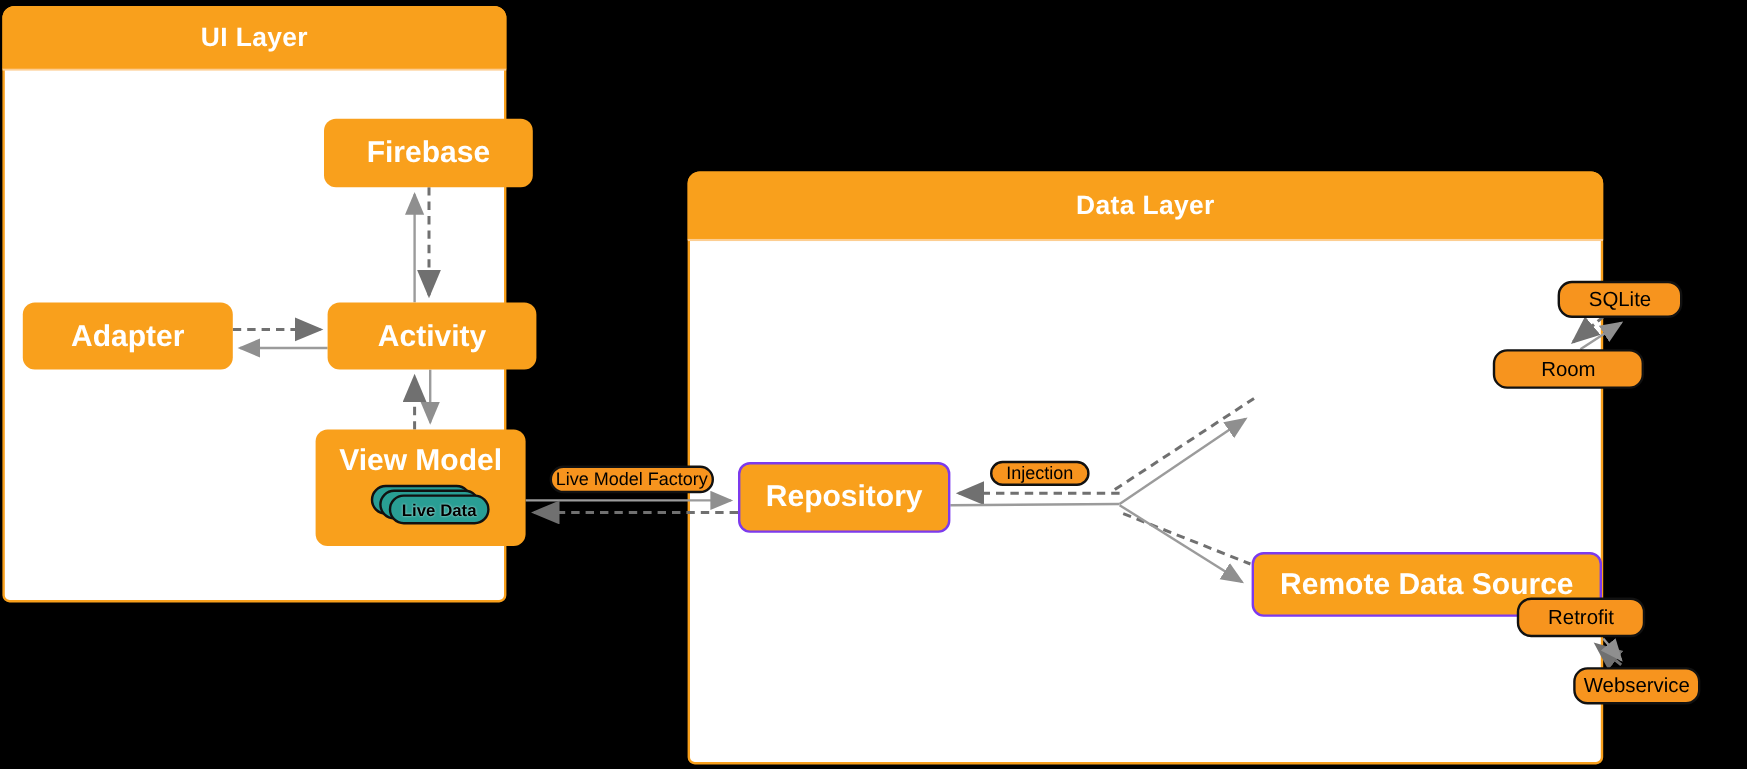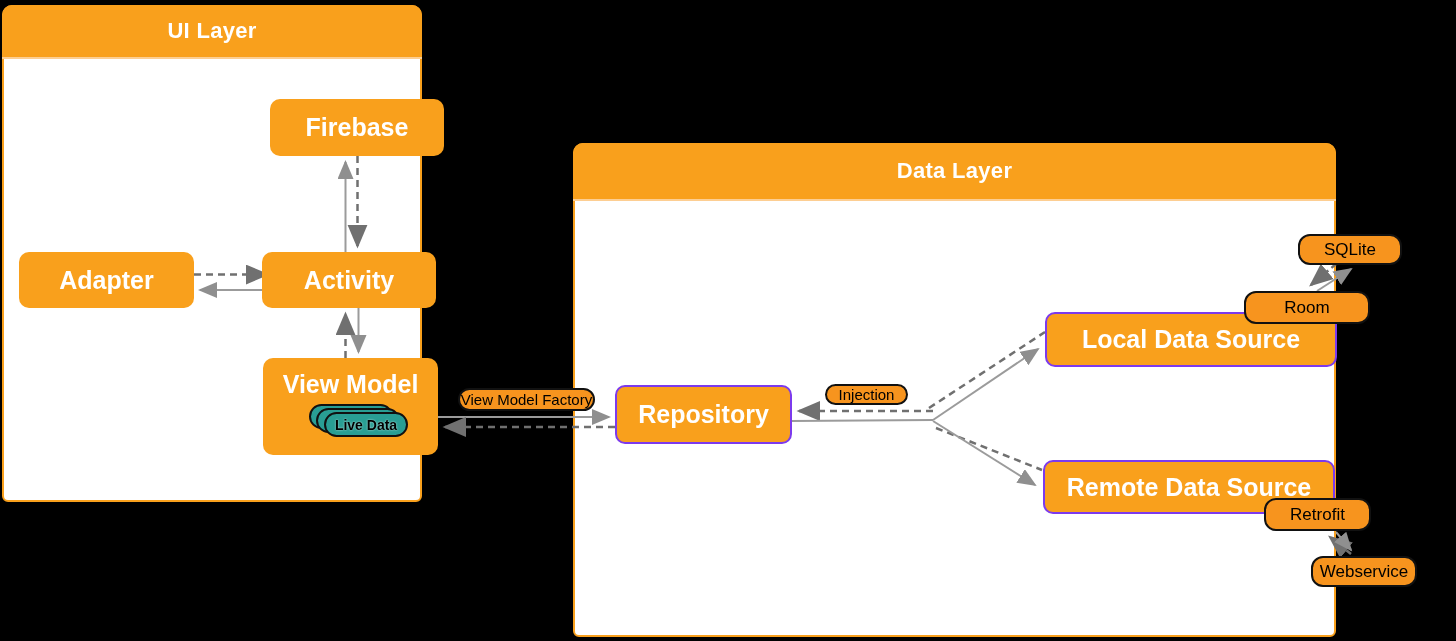--- a/index.html
+++ b/index.html
@@ -100,50 +100,47 @@
   </svg>
 
   <div class="node" style="left:270px;top:99px;width:174px;height:57px;">
     <span>Firebase</span>
   </div>
 
   <div class="node" style="left:19px;top:252px;width:175px;height:56px;">
     <span>Adapter</span>
   </div>
 
-  <div class="node" style="left:262px;top:252px;width:174px;height:56px;">
+  <div class="node" style="left:273px;top:252px;width:174px;height:56px;">
     <span>Activity</span>
   </div>
 
   <div class="node vm" style="left:263px;top:358px;width:175px;height:97px;">
     <span>View Model</span>
   </div>
 
   <div class="stack" style="left:309px;top:404px;width:100px;height:34px;">
     <div class="card" style="left:0;top:0;"></div>
     <div class="card" style="left:7px;top:4px;"></div>
     <div class="card" style="left:15px;top:8px;">
       <span>Live Data</span>
     </div>
   </div>
 
   <div class="node purple" style="left:615px;top:385px;width:177px;height:59px;">
     <span>Repository</span>
   </div>
 
-  <div class="node purple" style="left:1045px;top:312px;width:292px;height:55px;">
-    <span>Local Data Source</span>
-  </div>
 
   <div class="node purple" style="left:1043px;top:460px;width:292px;height:54px;align-items:center;">
     <span>Remote Data Source</span>
   </div>
 
   <div class="pill lbl" style="left:458px;top:388px;width:137px;height:23px;">
-    <span>View Model Factory</span>
+    <span>Live Model Factory</span>
   </div>
 
   <div class="pill lbl" style="left:825px;top:384px;width:83px;height:21px;">
     <span>Injection</span>
   </div>
 
   <div class="pill mini" style="left:1244px;top:291px;width:126px;height:33px;">
     <span>Room</span>
   </div>
 

